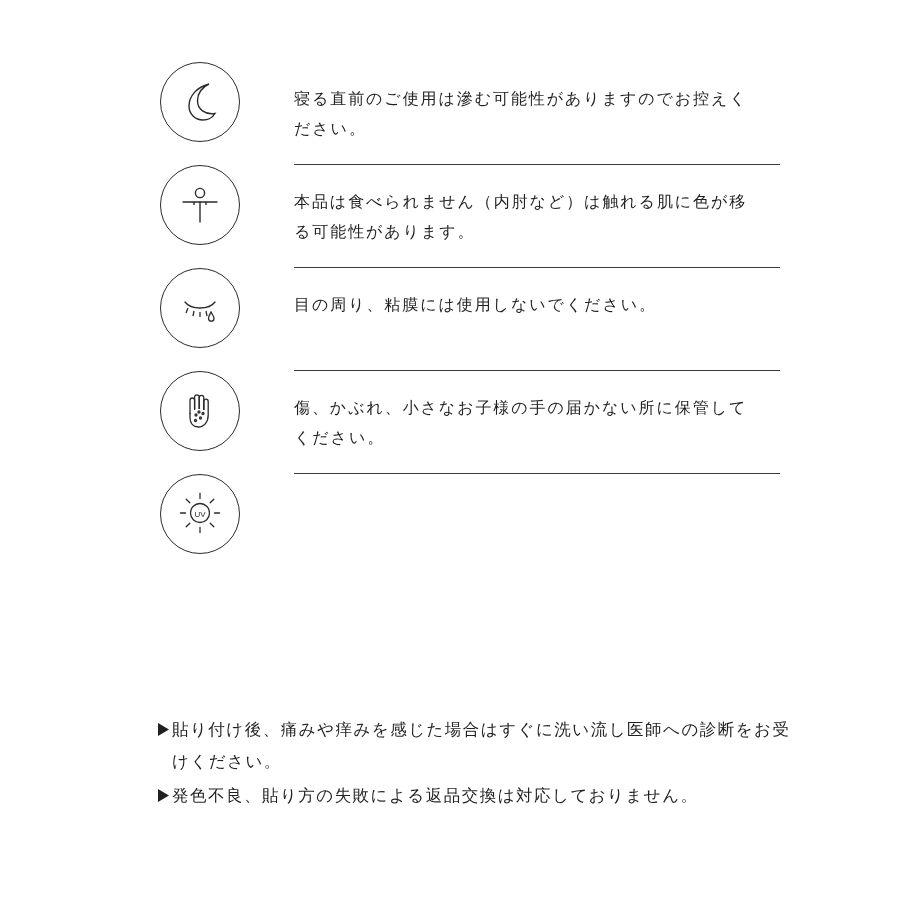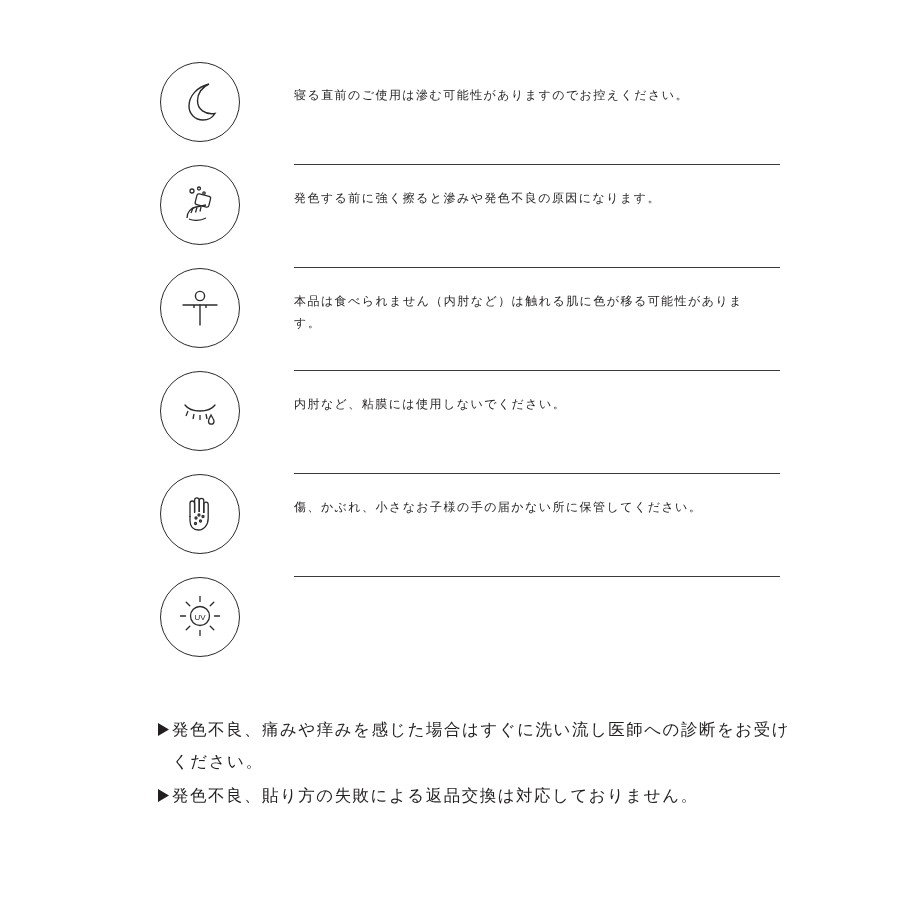--- a/index.html
+++ b/index.html
@@ -56,21 +56,21 @@
     flex: 1 1 auto;
     padding-left: 46px;
     padding-top: 22px;
     box-sizing: border-box;
     height: 103px;
     display: flex;
     flex-direction: column;
     justify-content: flex-start;
   }
   .caution-text {
-    font-size: 12px;
+    font-size: 16px;
     line-height: 1.85;
     letter-spacing: 0.12em;
     color: #231f20;
     max-width: 470px;
   }
   .rule {
     margin-top: auto;
     border-bottom: 1px solid #3a3a3a;
     width: 486px;
   }
@@ -115,39 +115,20 @@
             <path d="M36 9 C24 12 16 21 16 31 C16 39 22 45 30 45 C35 45 39.5 42.5 42 38.5 C32 40 24.5 34.5 24.5 25.5 C24.5 18.5 29 12 36 9 Z" fill="none"></path>
           </svg>
         </div>
       </div>
       <div class="text-cell">
         <div class="caution-text">寝る直前のご使用は滲む可能性がありますのでお控えください。</div>
         <div class="rule"></div>
       </div>
     </div>
 
-    <div class="caution-row">
-      <div class="icon-cell">
-        <div class="icon-circle">
-          <svg width="54" height="54" viewBox="0 0 54 54" fill="none" stroke="#2b2b2b" stroke-width="1.3">
-            <circle cx="19" cy="13" r="2"></circle>
-            <circle cx="26" cy="10.5" r="1.5"></circle>
-            <circle cx="31" cy="15" r="1.2"></circle>
-            <rect x="23" y="17" width="14" height="11" rx="2" transform="rotate(14 30 22)"></rect>
-            <path d="M14 40 C14 34 18 30 23 29 L33 27"></path>
-            <path d="M16 41 C20 43 27 43 33 40"></path>
-            <path d="M20 30 L18 35 M24 29.5 L22.5 34.5 M28 28.8 L27 33.5"></path>
-          </svg>
-        </div>
-      </div>
-      <div class="text-cell">
-        <div class="caution-text">発色する前に強く擦ると滲みや発色不良の原因になります。</div>
-        <div class="rule"></div>
-      </div>
-    </div>
 
     <div class="caution-row">
       <div class="icon-cell">
         <div class="icon-circle">
           <svg width="54" height="54" viewBox="0 0 54 54" fill="none" stroke="#2b2b2b" stroke-width="1.4">
             <circle cx="27" cy="15" r="4.6"></circle>
             <path d="M10 24 L44 24" stroke-linecap="round"></path>
             <path d="M27 24 L27 44" stroke-linecap="round"></path>
             <path d="M21 24 L21 27 M33 24 L33 27"></path>
           </svg>
@@ -163,21 +144,21 @@
       <div class="icon-cell">
         <div class="icon-circle">
           <svg width="54" height="54" viewBox="0 0 54 54" fill="none" stroke="#2b2b2b" stroke-width="1.3">
             <path d="M12 21 C18 29 36 29 42 21" stroke-linecap="round"></path>
             <path d="M15 27 L13 32 M21 30 L20 35 M27 31 L27 36 M33 30 L34 35"></path>
             <path d="M38 31 C36.5 34 35.5 35.5 35.5 37.2 C35.5 39 36.8 40.2 38.3 40.2 C39.8 40.2 41 39 41 37.2 C41 35.5 39.6 34 38 31 Z"></path>
           </svg>
         </div>
       </div>
       <div class="text-cell">
-        <div class="caution-text">内肘など、粘膜には使用しないでください。</div>
+        <div class="caution-text">目の周り、粘膜には使用しないでください。</div>
         <div class="rule"></div>
       </div>
     </div>
 
     <div class="caution-row">
       <div class="icon-cell">
         <div class="icon-circle">
           <svg width="54" height="54" viewBox="0 0 54 54" fill="none" stroke="#2b2b2b" stroke-width="1.3">
             <path d="M17 30 L17 16.5 C17 15 18 14 19.3 14 C20.6 14 21.6 15 21.6 16.5 L21.6 26"></path>
             <path d="M21.6 25 L21.6 13.2 C21.6 11.8 22.6 10.8 23.9 10.8 C25.2 10.8 26.2 11.8 26.2 13.2 L26.2 25"></path>
@@ -220,21 +201,21 @@
 
   </div>
 
   <div class="notes">
     <div class="note">
       <span class="tri">
         <svg width="11" height="13" viewBox="0 0 11 13">
             <polygon points="0,0 11,6.5 0,13" fill="#231f20"></polygon>
           </svg>
       </span>
-      <span class="note-text">発色不良、痛みや痒みを感じた場合はすぐに洗い流し医師への診断をお受けください。</span>
+      <span class="note-text">貼り付け後、痛みや痒みを感じた場合はすぐに洗い流し医師への診断をお受けください。</span>
     </div>
     <div class="note">
       <span class="tri">
         <svg width="11" height="13" viewBox="0 0 11 13">
             <polygon points="0,0 11,6.5 0,13" fill="#231f20"></polygon>
           </svg>
       </span>
       <span class="note-text">発色不良、貼り方の失敗による返品交換は対応しておりません。</span>
     </div>
   </div>

